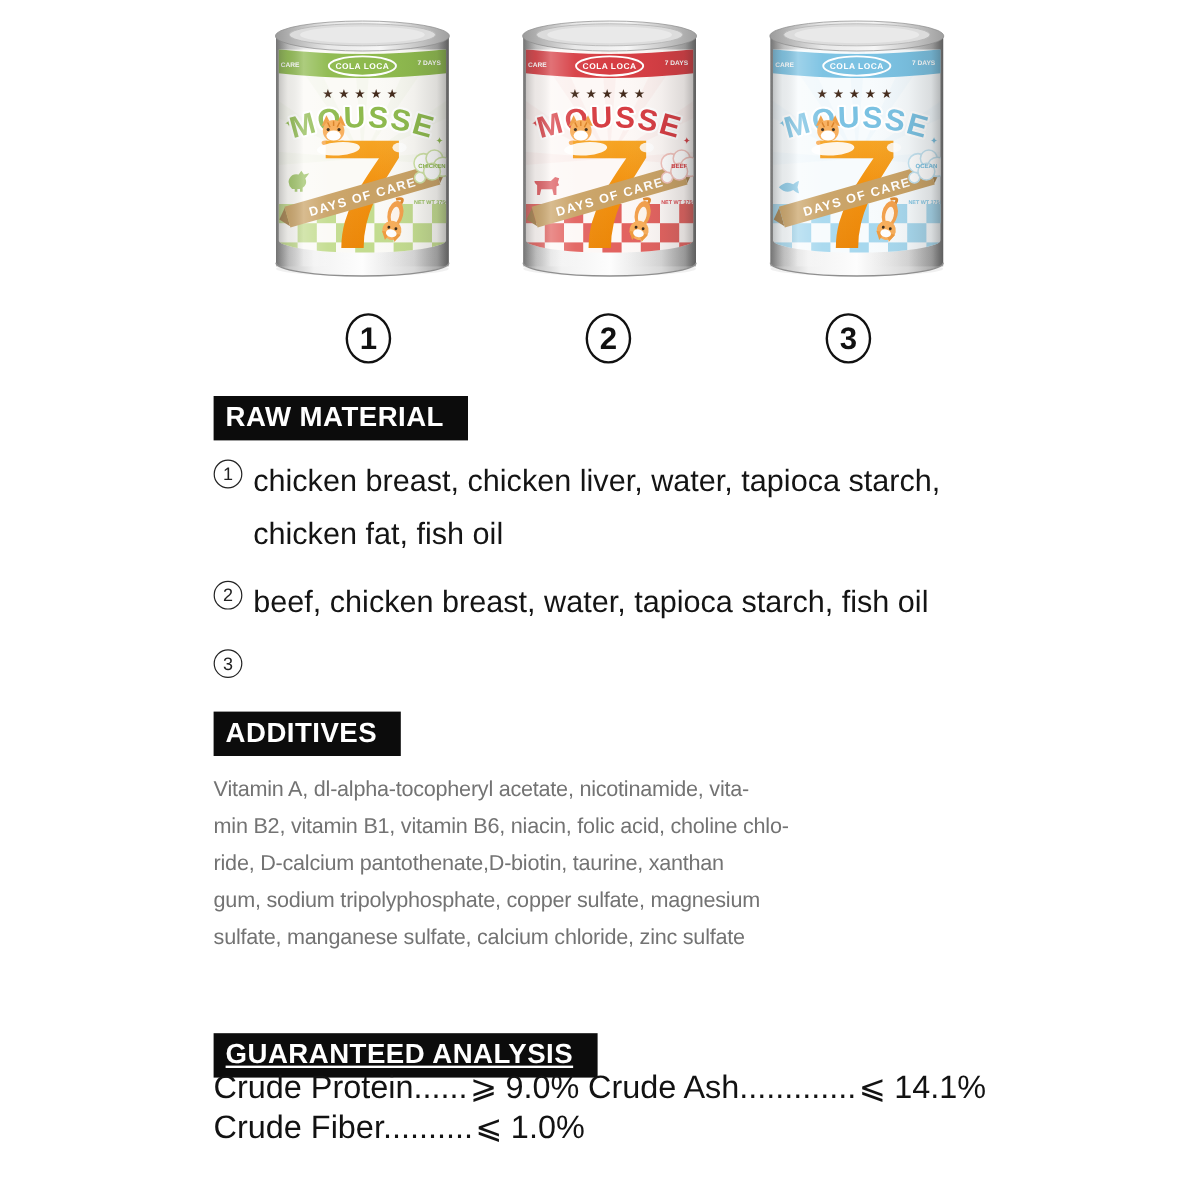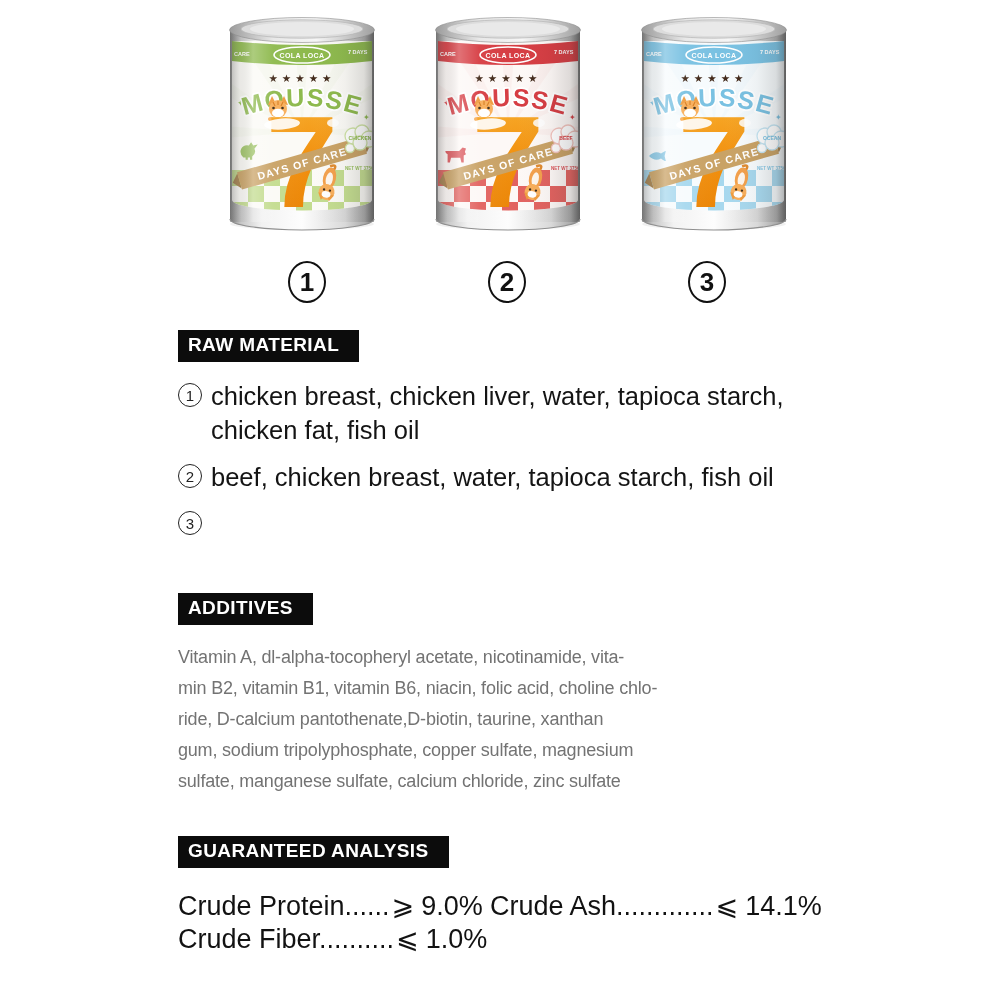--- a/index.html
+++ b/index.html
@@ -22,35 +22,35 @@
     border:2.4px solid #111;border-radius:50%;
     display:flex;align-items:center;justify-content:center;
     font-size:26px;font-weight:bold;color:#111;background:#fff;
   }
   #num-0{left:288px;} #num-1{left:488px;} #num-2{left:688px;}
 
   
   .section-header{
     position:absolute;left:178px;display:inline-block;
     background:#0c0c0c;color:#ffffff;
-    font-size:19px;font-weight:bold;letter-spacing:.4px;
+    font-size:23px;font-weight:bold;letter-spacing:.4px;
     padding:4px 20px 6px 10px;white-space:nowrap;
   }
-  #hdr-raw{top:330px;} #hdr-add{top:593px;} #hdr-ga{top:836px;}
+  #hdr-raw{top:330px;} #hdr-add{top:593px;} #hdr-ga{top:861px;text-decoration:underline;}
 
   
   .raw-list{position:absolute;left:178px;top:379px;width:660px;}
   .raw-item{display:flex;align-items:flex-start;gap:9px;margin-bottom:13px;}
   .raw-marker{
     flex:none;width:22px;height:22px;margin-top:4px;
     border:1.7px solid #222;border-radius:50%;
     display:flex;align-items:center;justify-content:center;
     font-size:15px;color:#222;line-height:1;
   }
-  .raw-text{font-size:25.5px;line-height:34px;white-space:pre;color:#141414;}
+  .raw-text{font-size:25.5px;line-height:44px;white-space:pre;color:#141414;}
 
   
   .additives-text{
     position:absolute;left:178px;top:642px;width:650px;
     font-size:18px;line-height:31px;letter-spacing:-0.2px;
     white-space:pre;color:#737373;
   }
 
   
   .ga-col{position:absolute;top:890px;}

